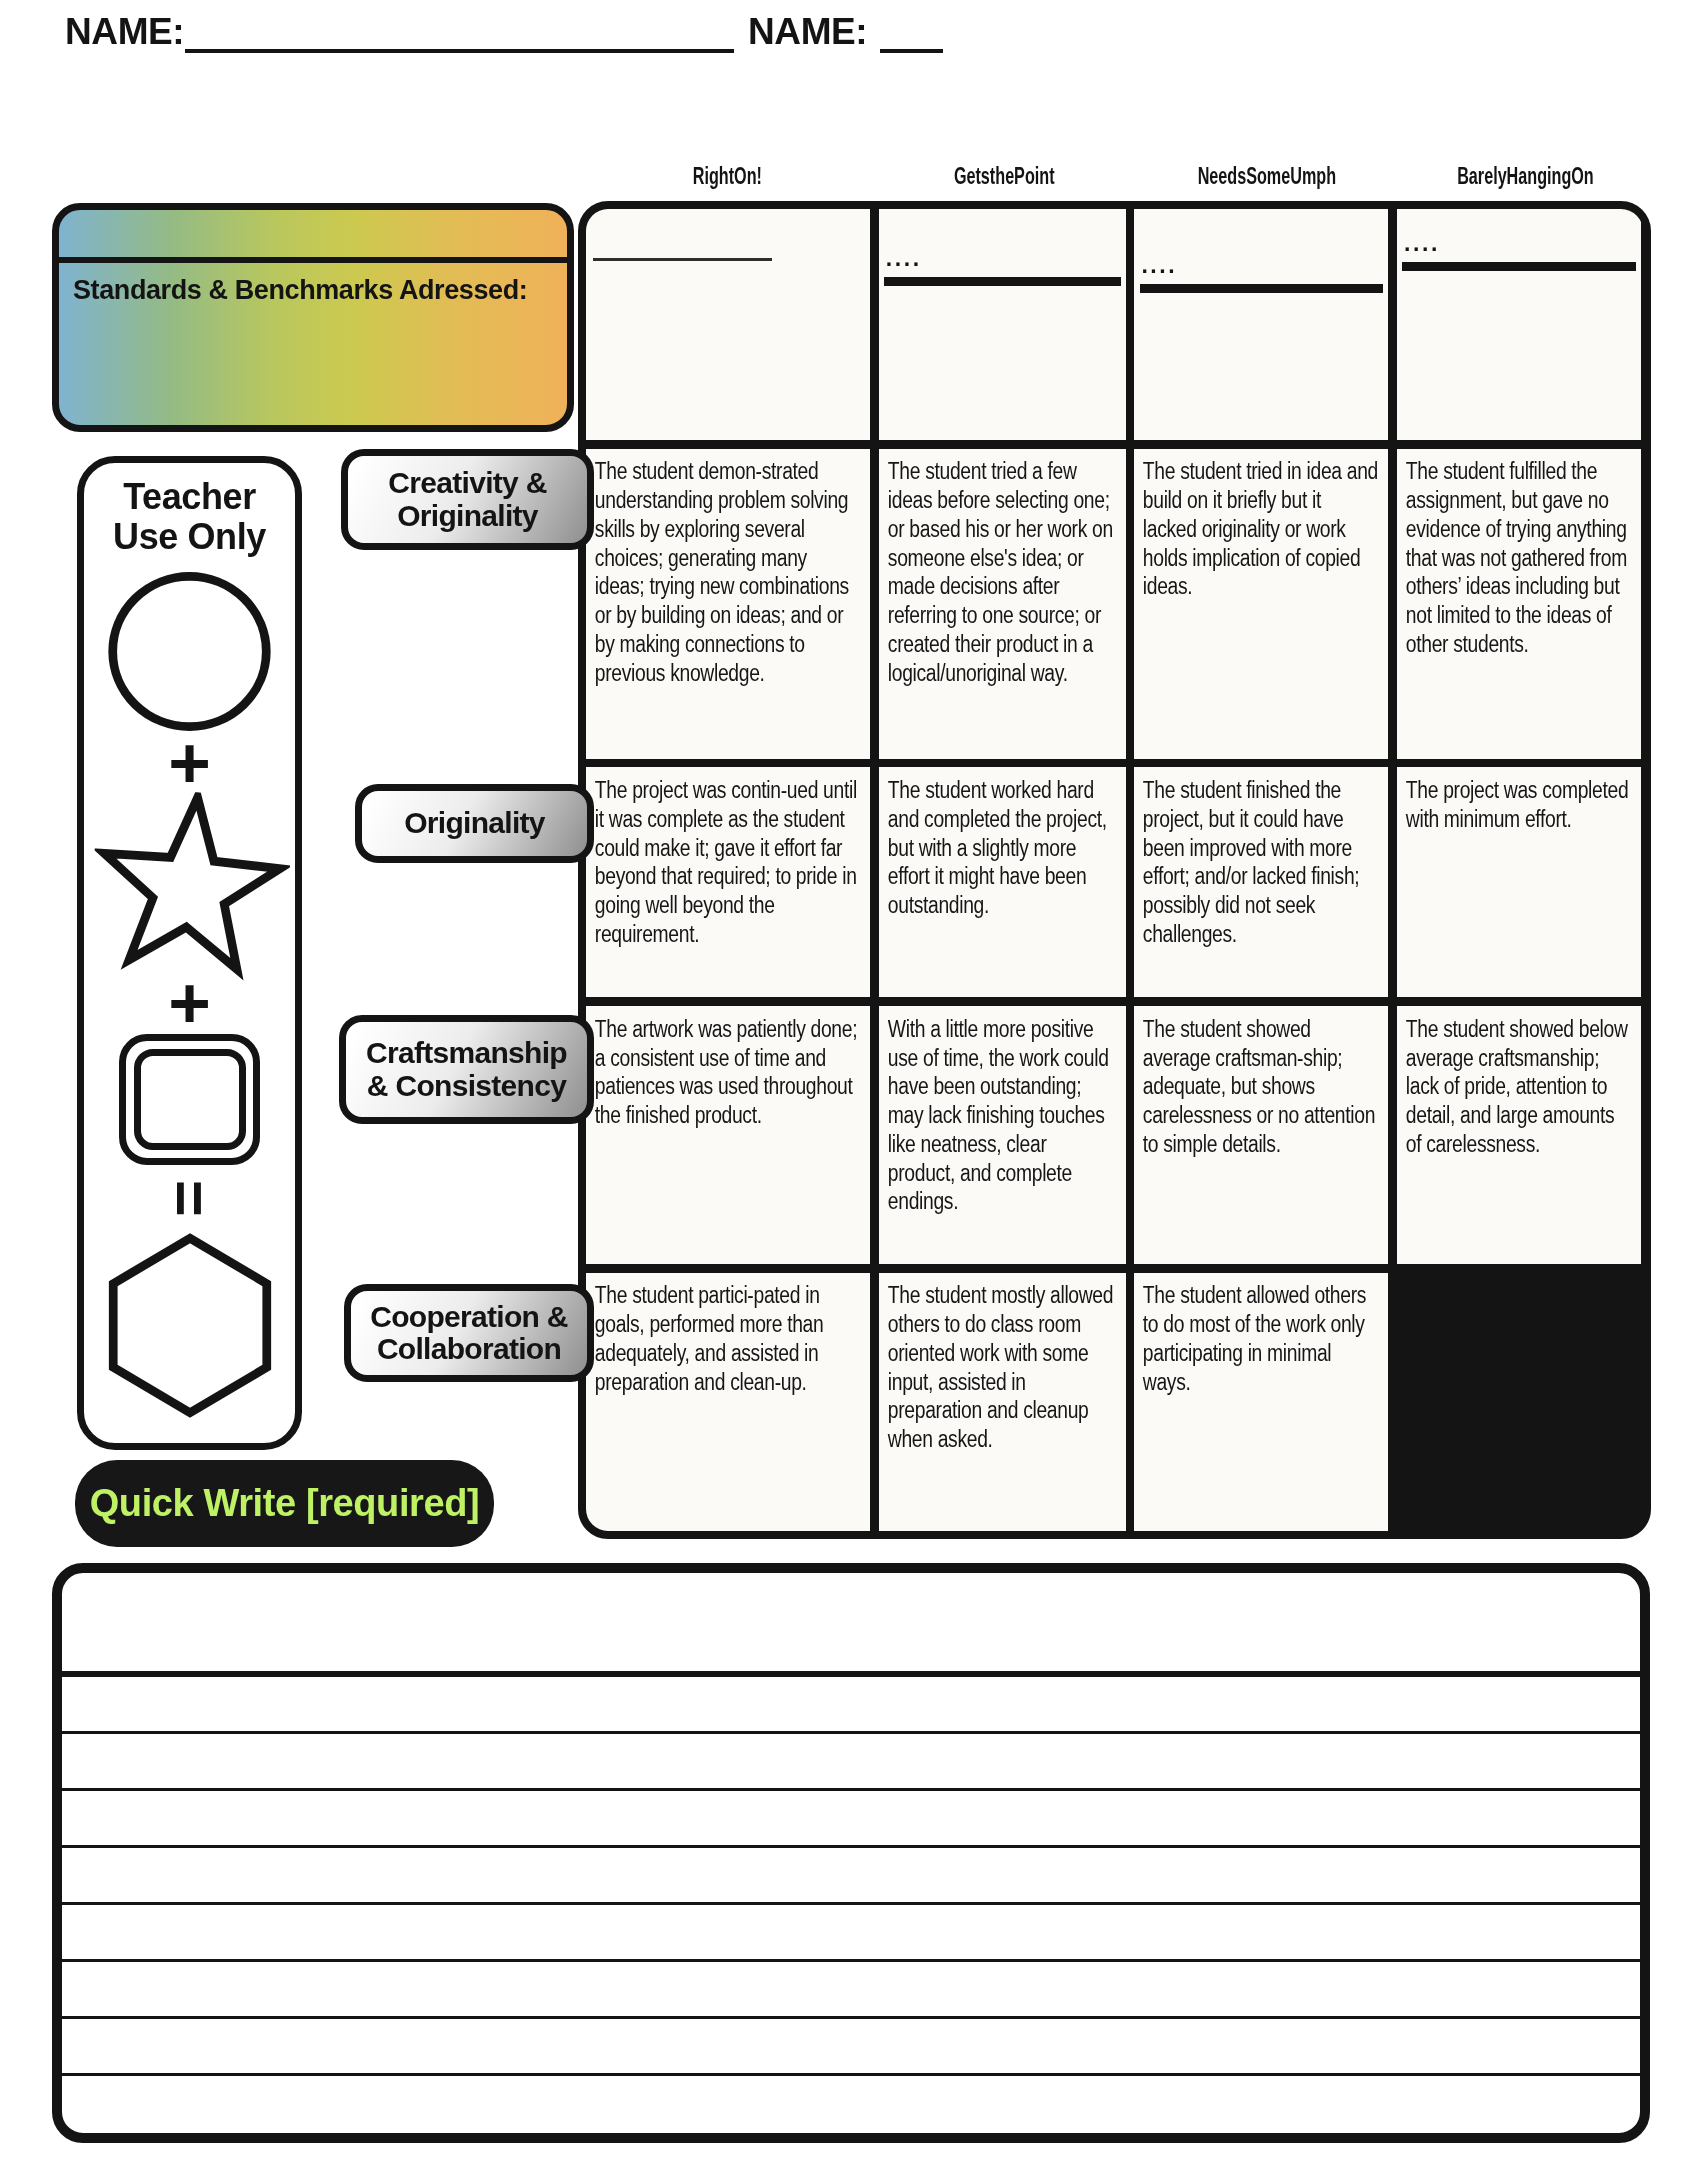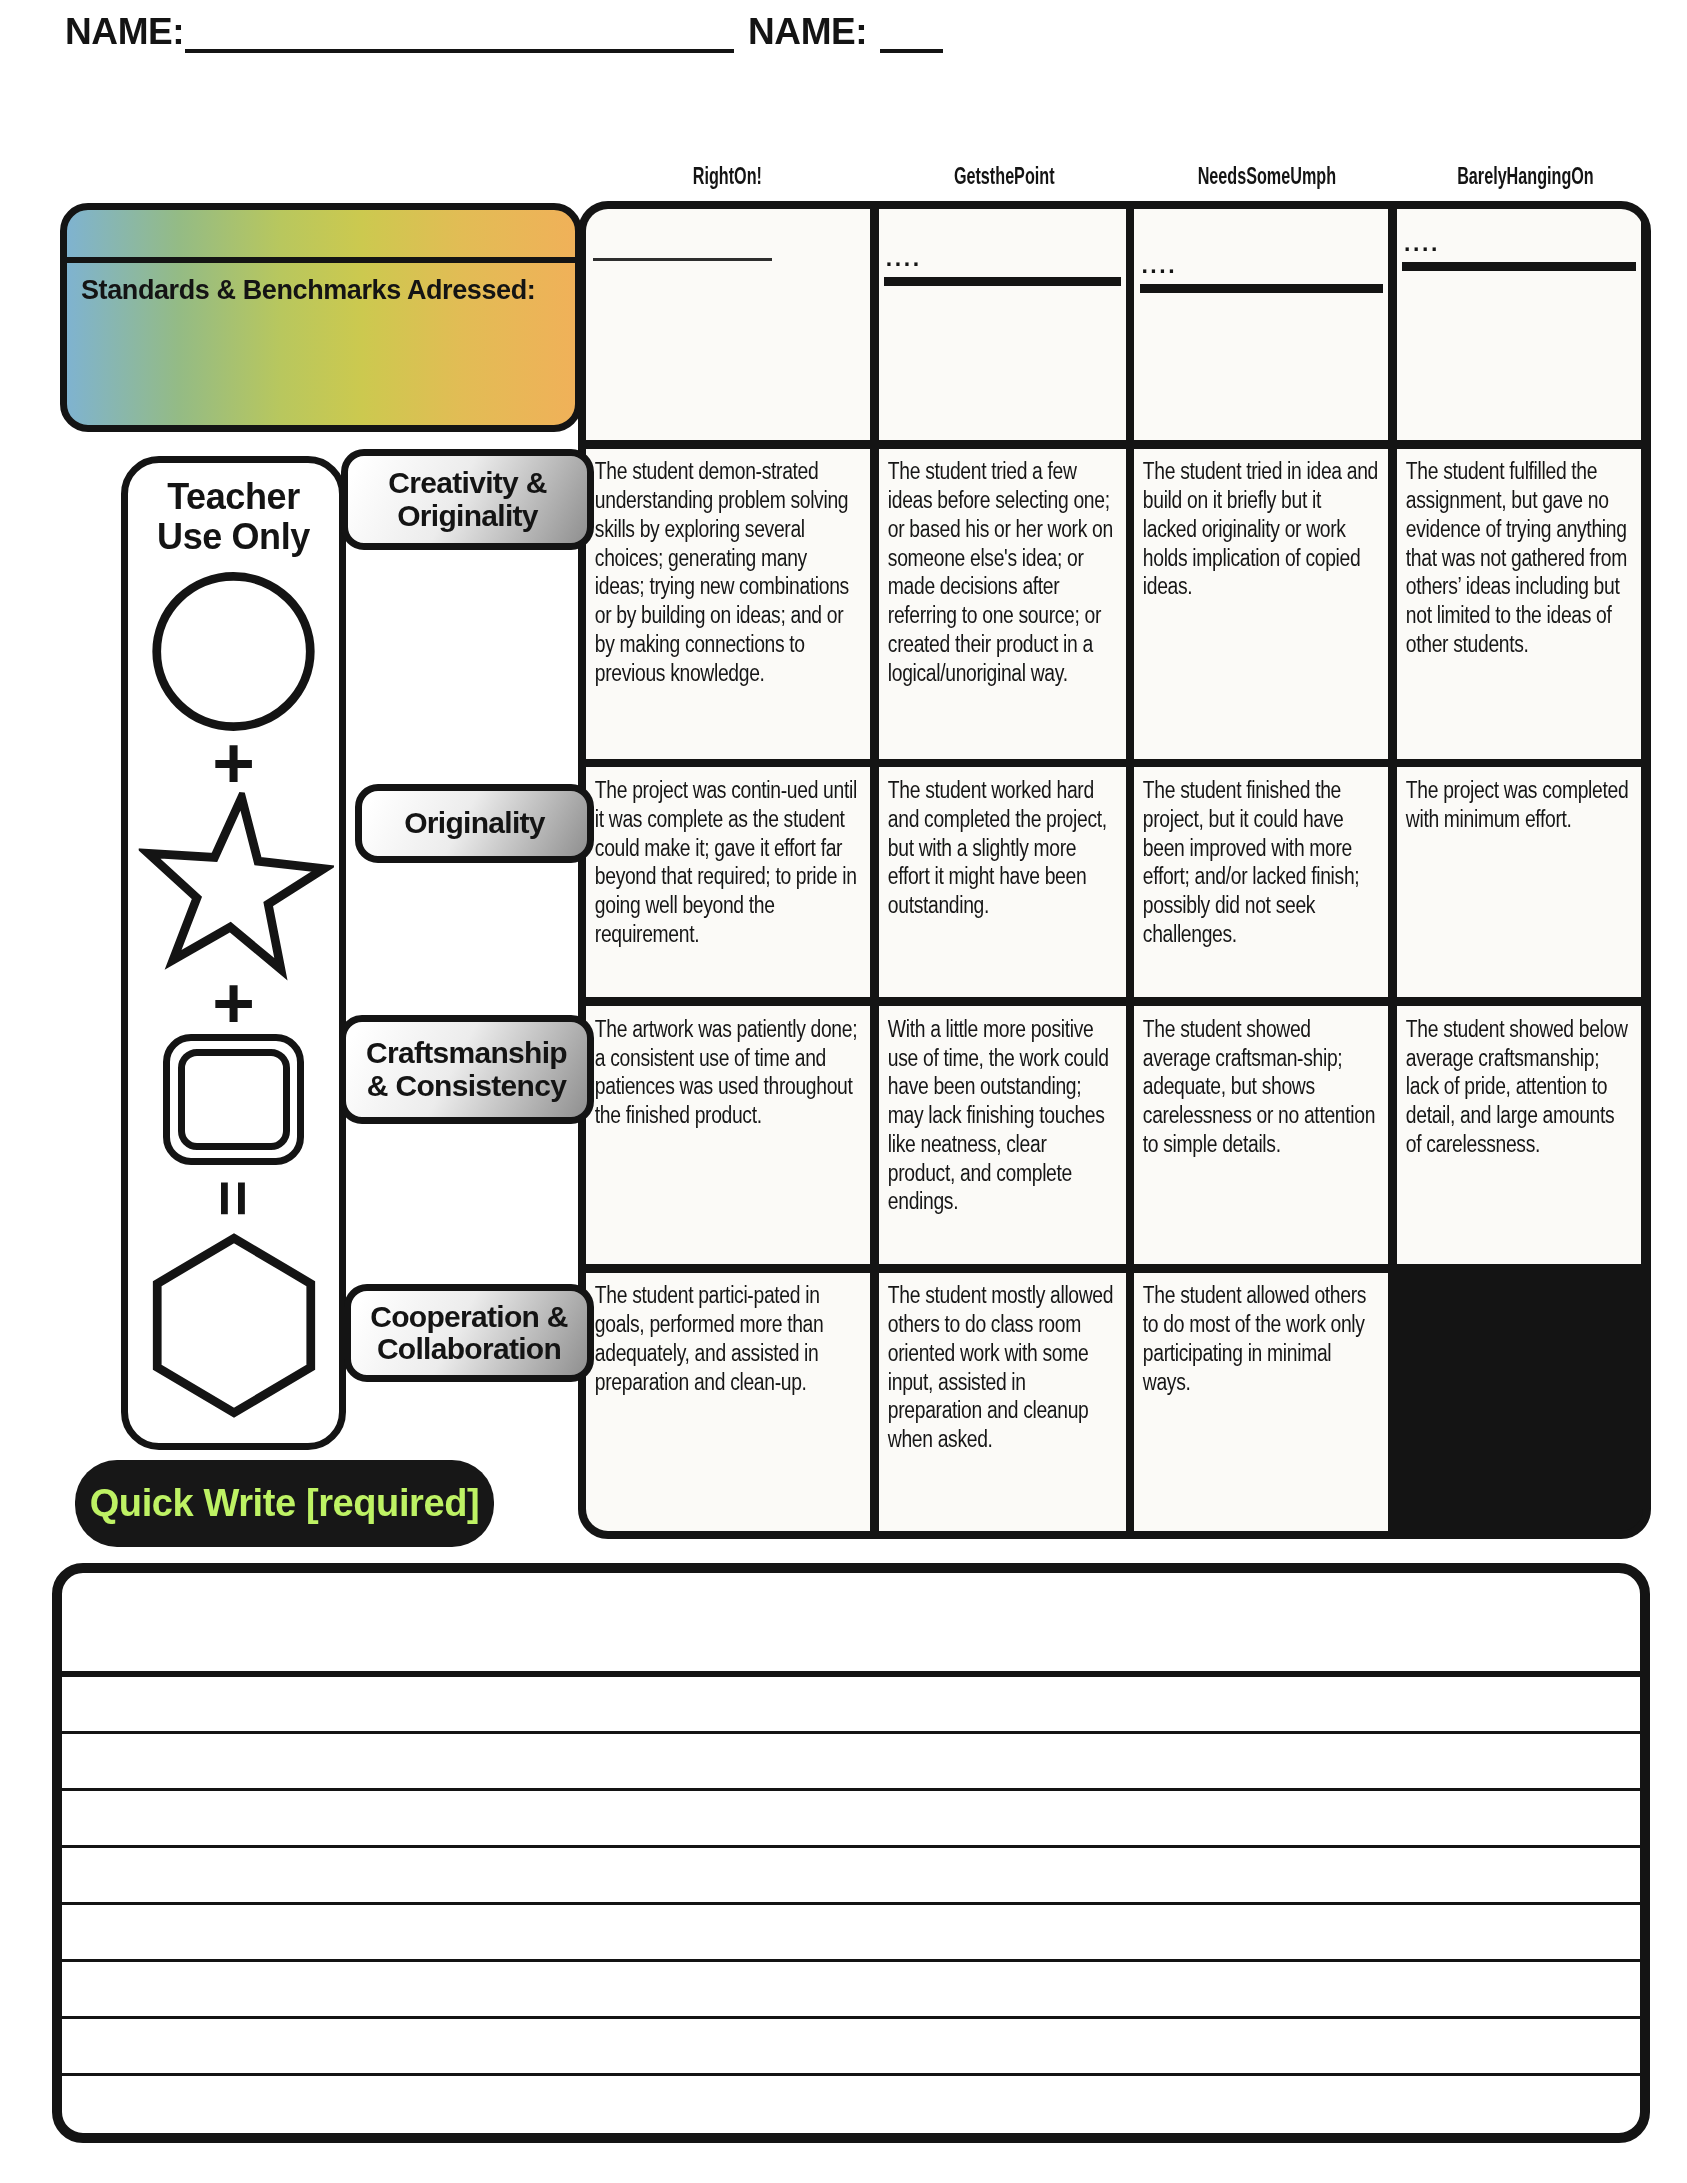--- a/index.html
+++ b/index.html
@@ -16,21 +16,20 @@
   #class-line{left:880px;top:49px;width:63px;}
   
   .col-head{position:absolute;top:162px;width:262px;text-align:center;font-size:24.5px;font-weight:bold;}
   .col-head span{display:inline-block;transform:scaleX(0.66);white-space:nowrap;}
   #col-head-0{left:596px;} #col-head-1{left:873px;} #col-head-2{left:1136px;} #col-head-3{left:1394px;}
   
   #standards-box{
     position:absolute;left:52px;top:203px;width:522px;height:229px;box-sizing:border-box;
     border:7px solid #141414;border-radius:28px;
     background:linear-gradient(90deg,#7fb3d0 0%,#94bb85 22%,#b8c75e 42%,#ccc94f 58%,#e2bc55 78%,#f0b159 100%);
-    margin-left:8px;
   }
   #standards-box .divider{position:absolute;left:0;right:0;top:47px;border-top:6.1px solid #141414;}
   #standards-box .s-label{position:absolute;left:14px;top:65px;font-size:27px;font-weight:bold;letter-spacing:-0.4px;}
   
   .rubric{
     position:absolute;left:578px;top:201px;width:1073px;height:1338px;box-sizing:border-box;
     display:grid;grid-template-columns:284px 247px 254px 244px;grid-template-rows:231px 310px 230px 258px auto;
     gap:8.7px;background:#141414;border:8.7px solid #141414;border-radius:30px;overflow:hidden;
   }
   .cell{background:#fbfaf7;overflow:hidden;}
@@ -50,21 +49,21 @@
     font-weight:bold;font-size:30px;line-height:1.08;letter-spacing:-0.7px;padding:3.5px 10.5px;z-index:5;
   }
   #label-0{left:341px;top:449px;width:253px;height:101px;}
   #label-1{left:355px;top:784px;width:239px;height:79px;}
   #label-2{left:339px;top:1015px;width:255px;height:109px;}
   #label-3{left:344px;top:1284px;width:250px;height:98px;}
   
   #teacher-panel{
     position:absolute;left:77px;top:456px;width:225px;height:994px;box-sizing:border-box;
     border:7.9px solid #141414;border-radius:38px;background:#fff;
-    display:flex;flex-direction:column;align-items:center;padding-top:14px;margin-left:44px;
+    display:flex;flex-direction:column;align-items:center;padding-top:14px;
   }
   #teacher-title{width:185px;text-align:center;font-size:36px;font-weight:bold;line-height:1.12;letter-spacing:-0.4px;}
   .shape{display:block;}
   .plus{font-size:73px;font-weight:bold;line-height:0.72;margin:0;}
   .equals{font-size:63px;font-weight:bold;line-height:1;display:inline-block;transform:rotate(90deg);margin:1.7px 0 0 0;}
   .sq-outer{width:141px;height:131px;box-sizing:border-box;border:7.9px solid #141414;border-radius:28px;
             display:flex;align-items:center;justify-content:center;margin-top:5.2px;}
   .sq-inner{width:112px;height:101px;box-sizing:border-box;border:7px solid #141414;border-radius:19px;}
   .star-wrap{transform:rotate(5deg);margin-top:1.7px;}
   

